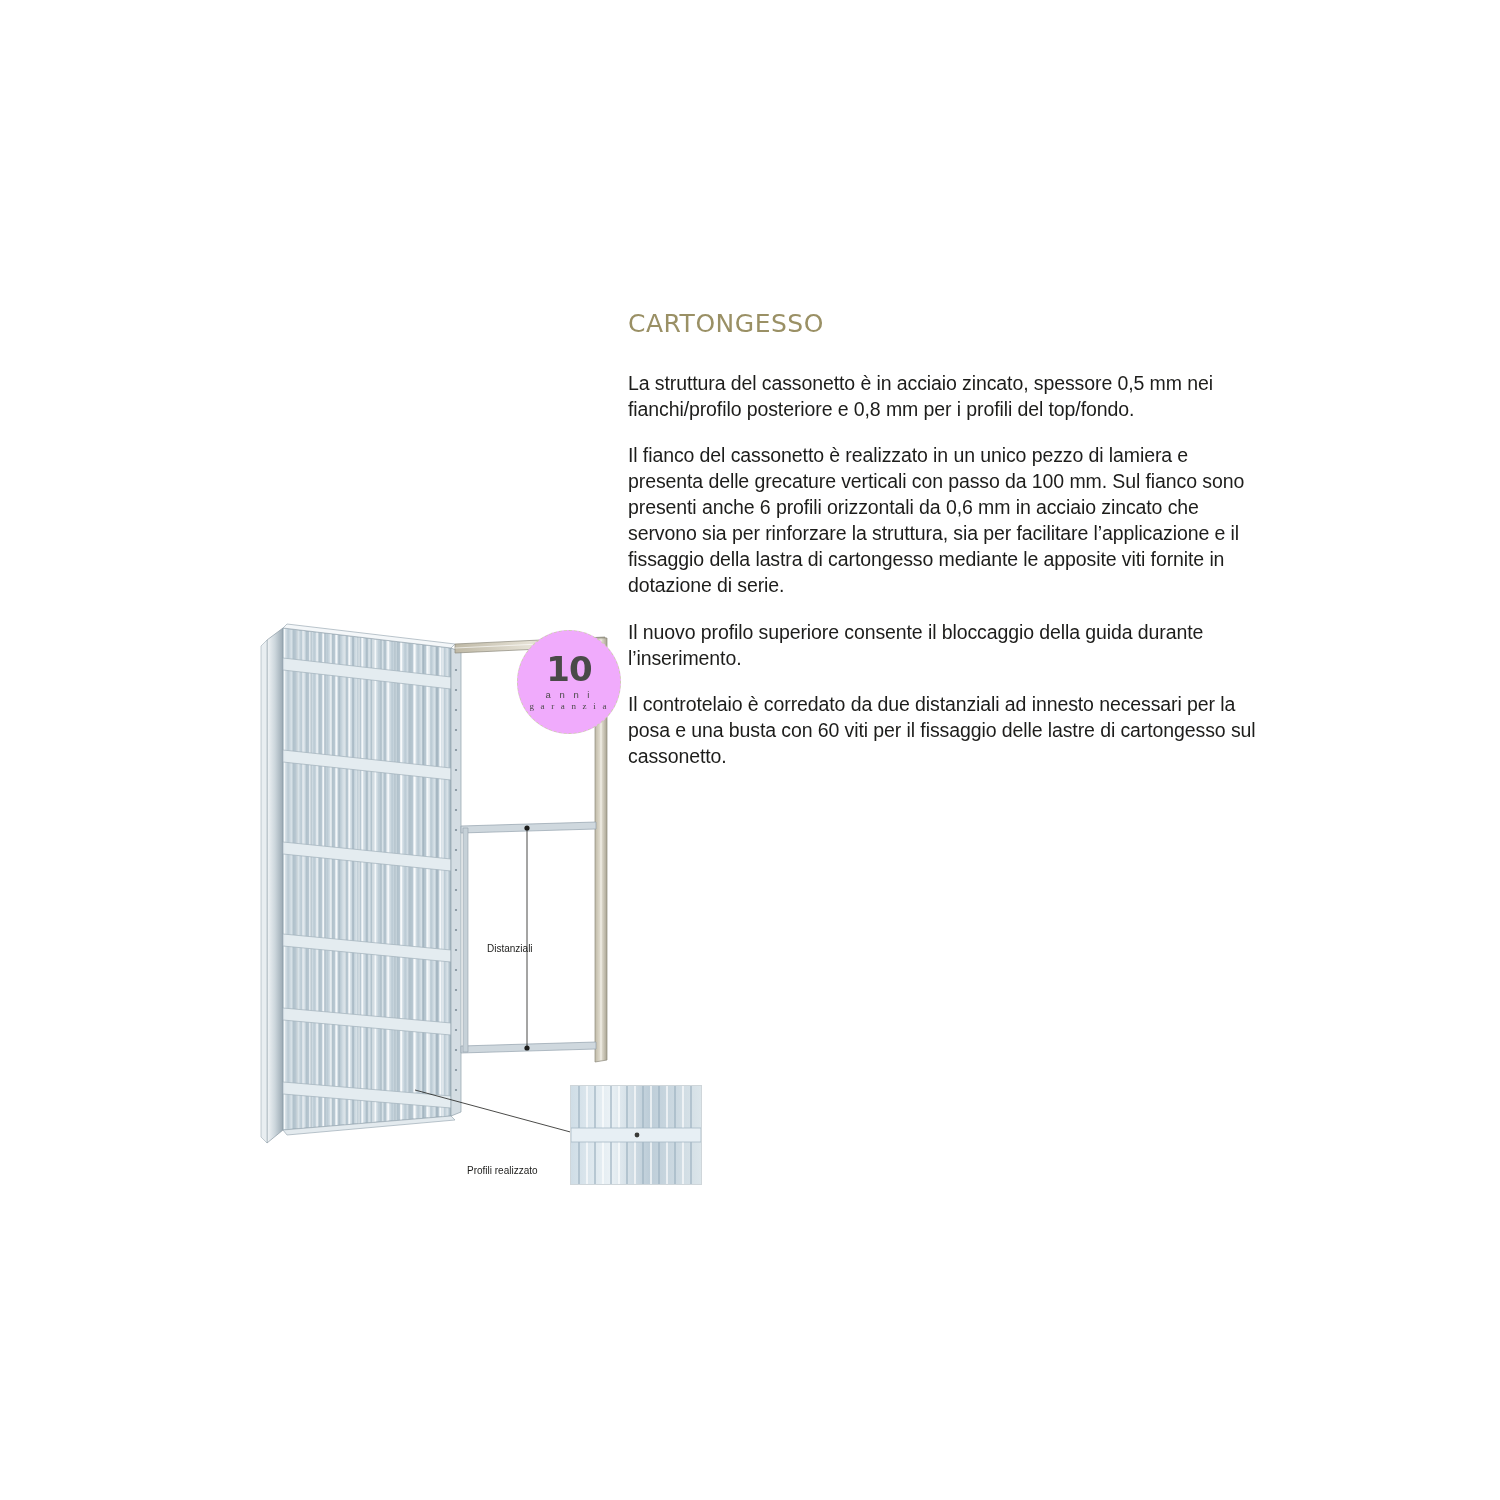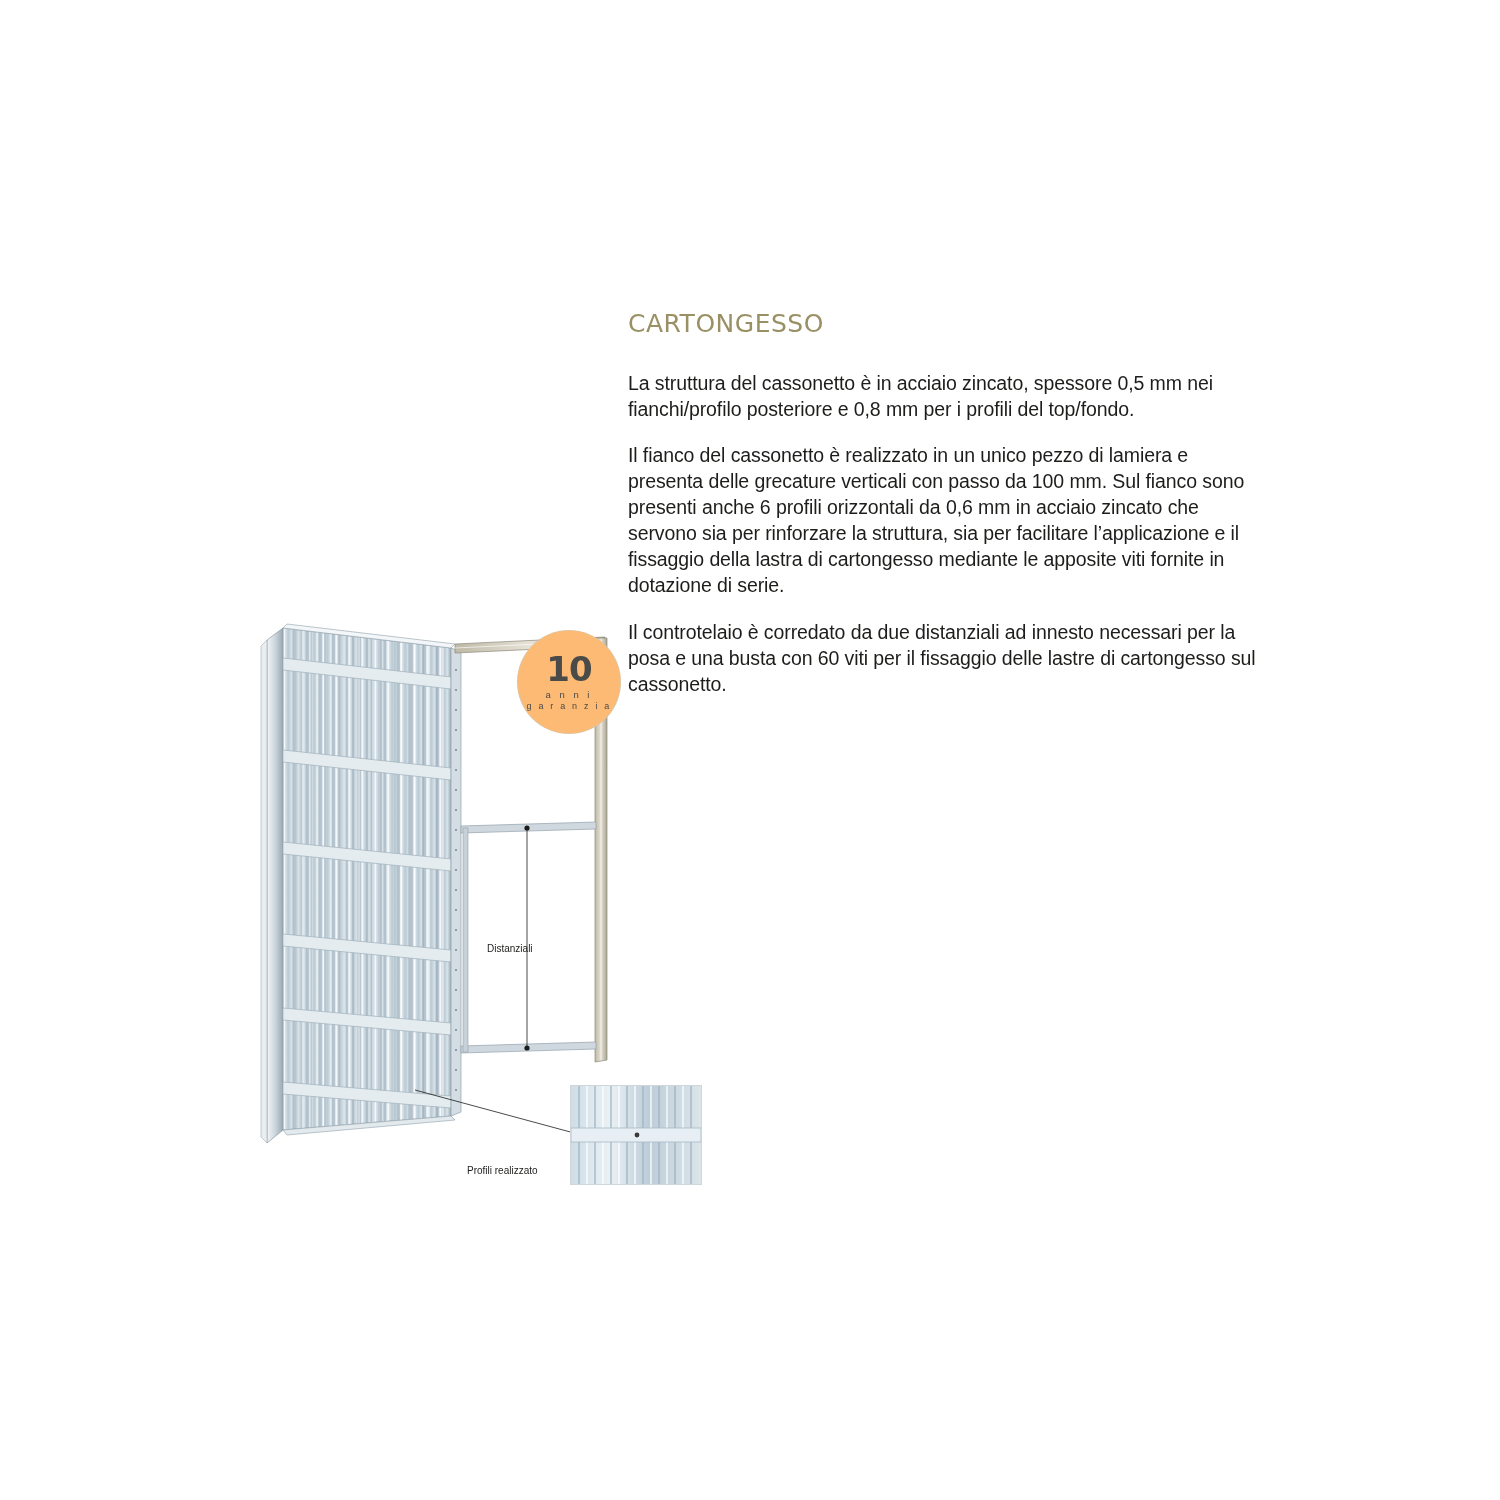--- a/index.html
+++ b/index.html
@@ -62,21 +62,21 @@
   #label-profili { left: 212px; top: 565px; }
 
   
   #seal {
     position: absolute;
     left: 262px;
     top: 30px;
     width: 104px;
     height: 104px;
     border-radius: 50%;
-    background: #fdba74;
+    background: #f0abfc;
     border: 1.5px dashed #cfc9b4;
     display: flex;
     flex-direction: column;
     align-items: center;
     justify-content: center;
     box-sizing: border-box;
   }
   #seal .seal-num {
     font-family: "DejaVu Sans", sans-serif;
     font-size: 34px;
@@ -89,20 +89,21 @@
     font-size: 9.5px;
     letter-spacing: 3px;
     color: #4a4a48;
     margin-top: 3px;
   }
   #seal .seal-gar {
     font-size: 9px;
     letter-spacing: 2.2px;
     color: #4a4a48;
     margin-top: 1px;
+    font-family: Liberation Serif, serif;
   }
 
   
   #detail-box {
     position: absolute;
     left: 315px;
     top: 485px;
     width: 130px;
     height: 98px;
     overflow: hidden;
@@ -111,20 +112,21 @@
   }
 </style>
 </head>
 <body>
 
 <div id="text-column">
   <h1 id="doc-title">CARTONGESSO</h1>
 
   <p class="para">La struttura del cassonetto è in acciaio zincato, spessore 0,5 mm nei fianchi/profilo posteriore e 0,8 mm per i profili del top/fondo.</p>
   <p class="para">Il fianco del cassonetto è realizzato in un unico pezzo di lamiera e presenta delle grecature verticali con passo da 100 mm. Sul fianco sono presenti anche 6 profili orizzontali da 0,6 mm in acciaio zincato che servono sia per rinforzare la struttura, sia per facilitare l’applicazione e il fissaggio della lastra di cartongesso mediante le apposite viti fornite in dotazione di serie.</p>
+  <p class="para">Il nuovo profilo superiore consente il bloccaggio della guida durante l’inserimento.</p>
   <p class="para">Il controtelaio è corredato da due distanziali ad innesto necessari per la posa e una busta con 60 viti per il fissaggio delle lastre di cartongesso sul cassonetto.</p>
 </div>
 
 <div id="illustration">
 
   <svg width="470" height="620" viewBox="0 0 470 620" style="position:absolute;left:0;top:0;">
     <defs>
       <linearGradient id="metalPanel" x1="0" y1="0" x2="1" y2="0">
         <stop offset="0%" stop-color="#c9d6de"></stop>
         <stop offset="25%" stop-color="#e7eef2"></stop>

